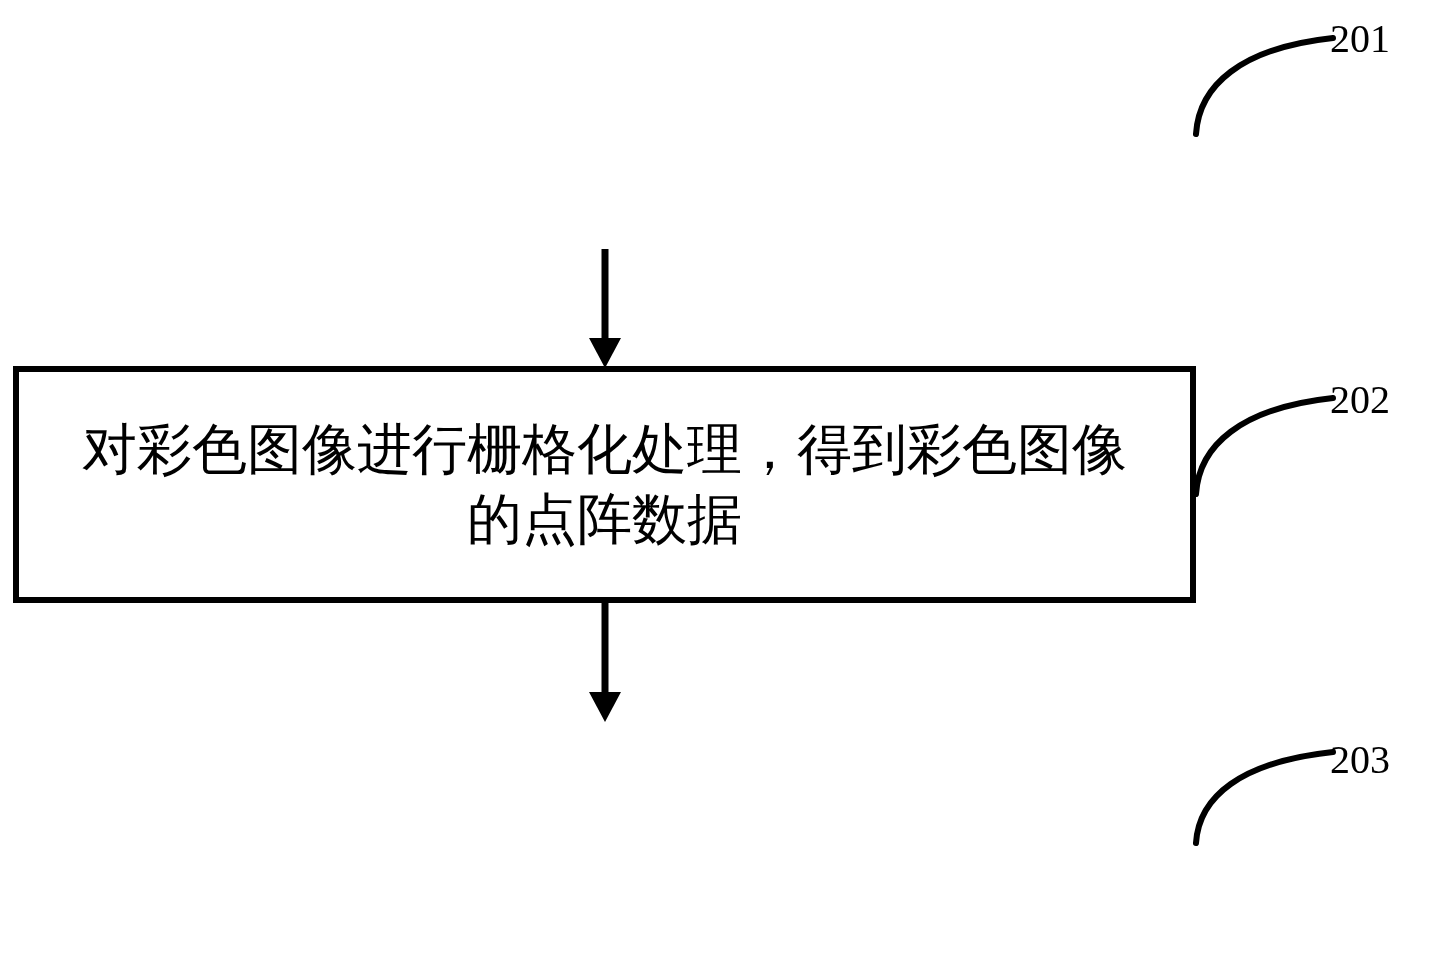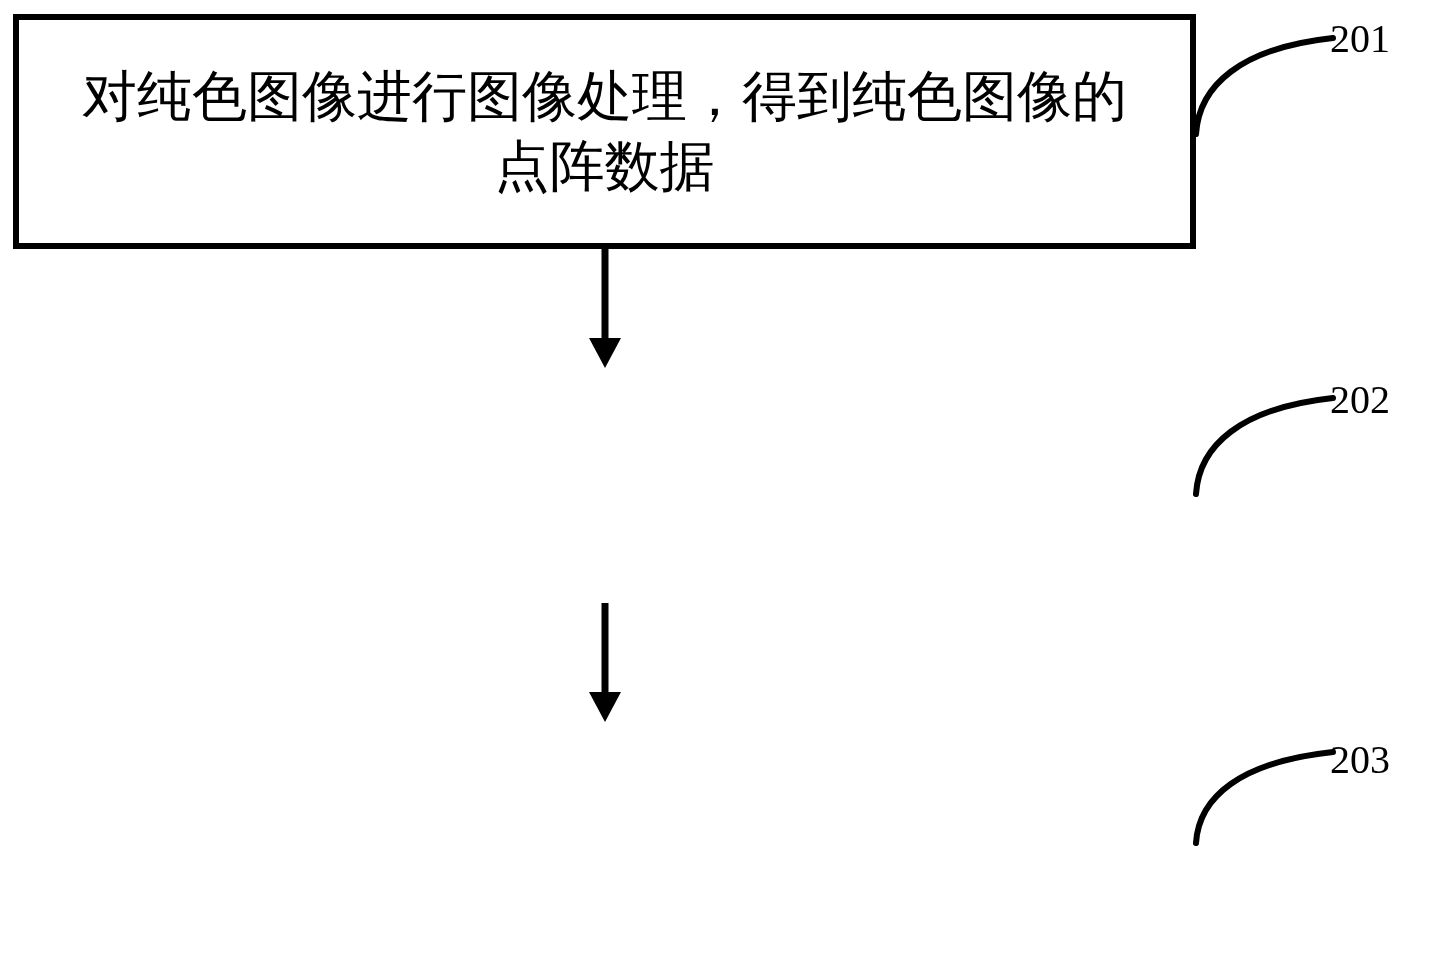--- a/index.html
+++ b/index.html
@@ -66,25 +66,25 @@
   }
   #ref-201 { left: 1330px; top: 12px;  }
   #ref-202 { left: 1330px; top: 373px; }
   #ref-203 { left: 1330px; top: 733px; text-align: center; }
 </style>
 </head>
 <body>
 
 <div id="canvas">
 
-  <div class="pbox" id="box-201">
-    <div class="pbox-text">对纯色图像进行图像处理，得到纯色图像的
-点阵数据</div>
+
+  <div class="pbox" id="box-202">
+    <div class="pbox-text">对彩色图像进行栅格化处理，得到彩色图像
+的点阵数据</div>
   </div>
-
 
 
   <svg class="connector" viewBox="0 0 1435 979" xmlns="http://www.w3.org/2000/svg">
 
     <g>
       <line x1="605" y1="249" x2="605" y2="342" stroke="#000000" stroke-width="7"></line>
       <polygon points="589,338 621,338 605,368" fill="#000000"></polygon>
     </g>
 
     <g>

